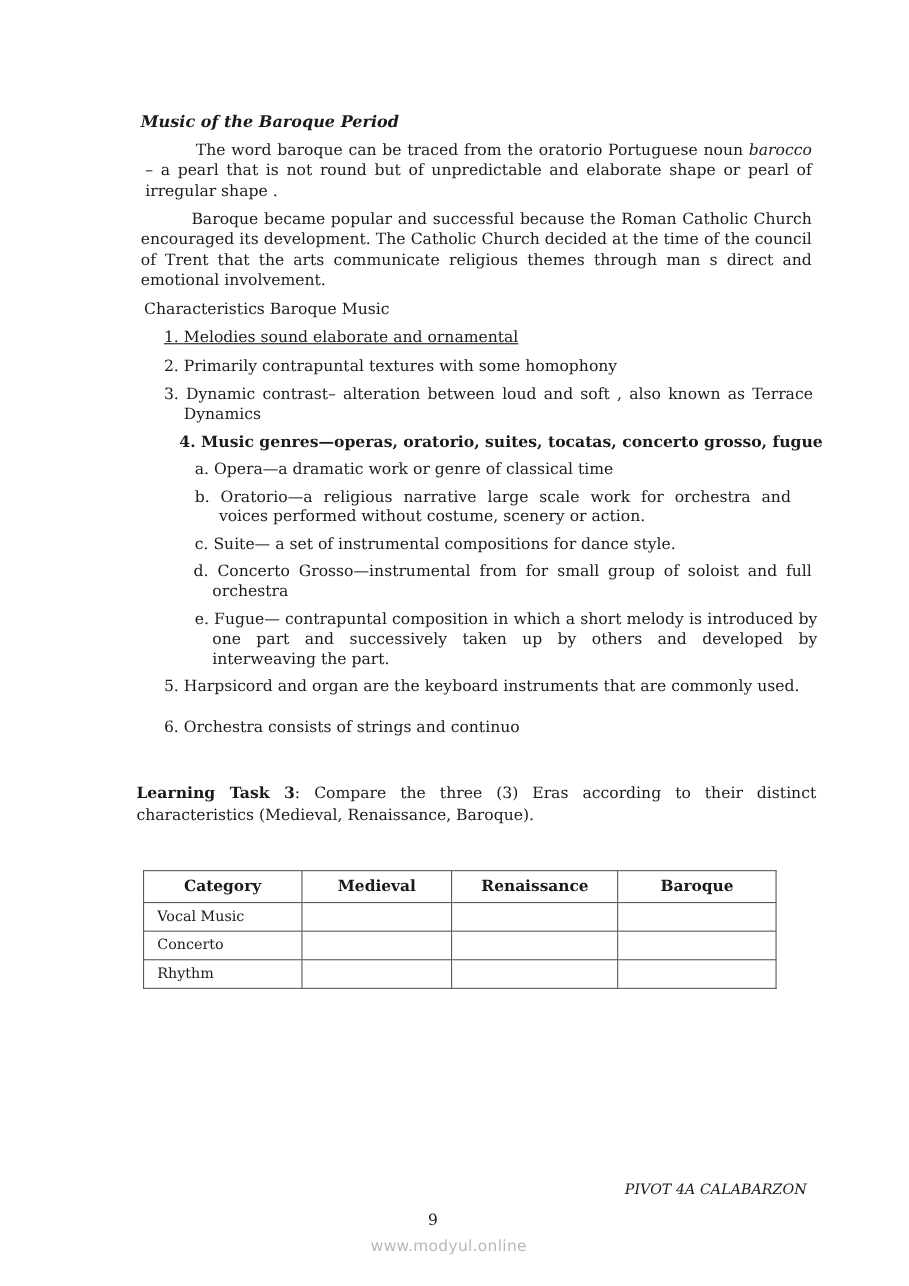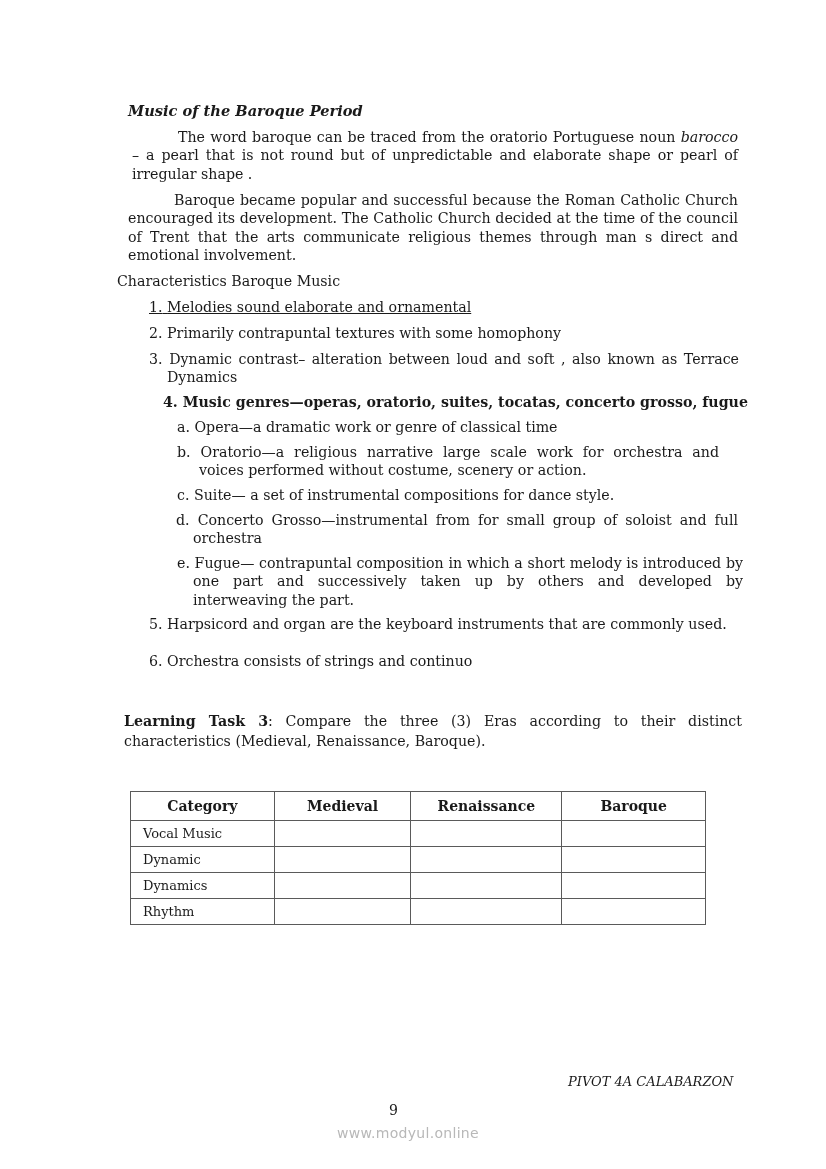--- a/index.html
+++ b/index.html
@@ -23,21 +23,21 @@
 </style>
 </head>
 <body>
 
 <div class="abs heading">Music of the Baroque Period</div>
 
 <div class="abs p just indent" style="left:132px; top:128px; width:606px;"><span>The word baroque can be traced from the oratorio Portuguese noun </span><i>barocco</i><span> – a pearl that is not round but of unpredictable and elaborate shape or pearl of irregular shape .</span></div>
 
 <div class="abs p just indent" style="left:128px; top:191px; width:610px;">Baroque became popular and successful because the Roman Catholic Church encouraged its development. The Catholic Church decided at the time of the council of Trent that the arts communicate religious themes through man s direct and emotional involvement.</div>
 
-<div class="abs p" style="left:117px; top:272px;">Characteristics Baroque Music</div>
+<div class="abs p" style="left:131px; top:272px;">Characteristics Baroque Music</div>
 
 <div class="abs p" style="left:149px; top:298px; width:590px;text-decoration:underline;">
   <span>1.</span>
   <span>Melodies sound elaborate and ornamental</span>
 </div>
 <div class="abs p" style="left:149px; top:324px; width:590px;">
   <span>2.</span>
   <span>Primarily contrapuntal textures with some homophony</span>
 </div>
 <div class="abs p just" style="left:149px; top:350px; width:590px; padding-left:18px; text-indent:-18px; box-sizing:border-box;">
@@ -97,27 +97,21 @@
     </tr>
   </thead>
   <tbody>
     <tr>
       <td>Vocal Music</td>
       <td></td>
       <td></td>
       <td></td>
     </tr>
     <tr>
-      <td>Dynamic</td>
-      <td></td>
-      <td></td>
-      <td></td>
-    </tr>
-    <tr>
-      <td>Dynamics</td>
+      <td>Concerto</td>
       <td></td>
       <td></td>
       <td></td>
     </tr>
     <tr>
       <td>Rhythm</td>
       <td></td>
       <td></td>
       <td></td>
     </tr>

